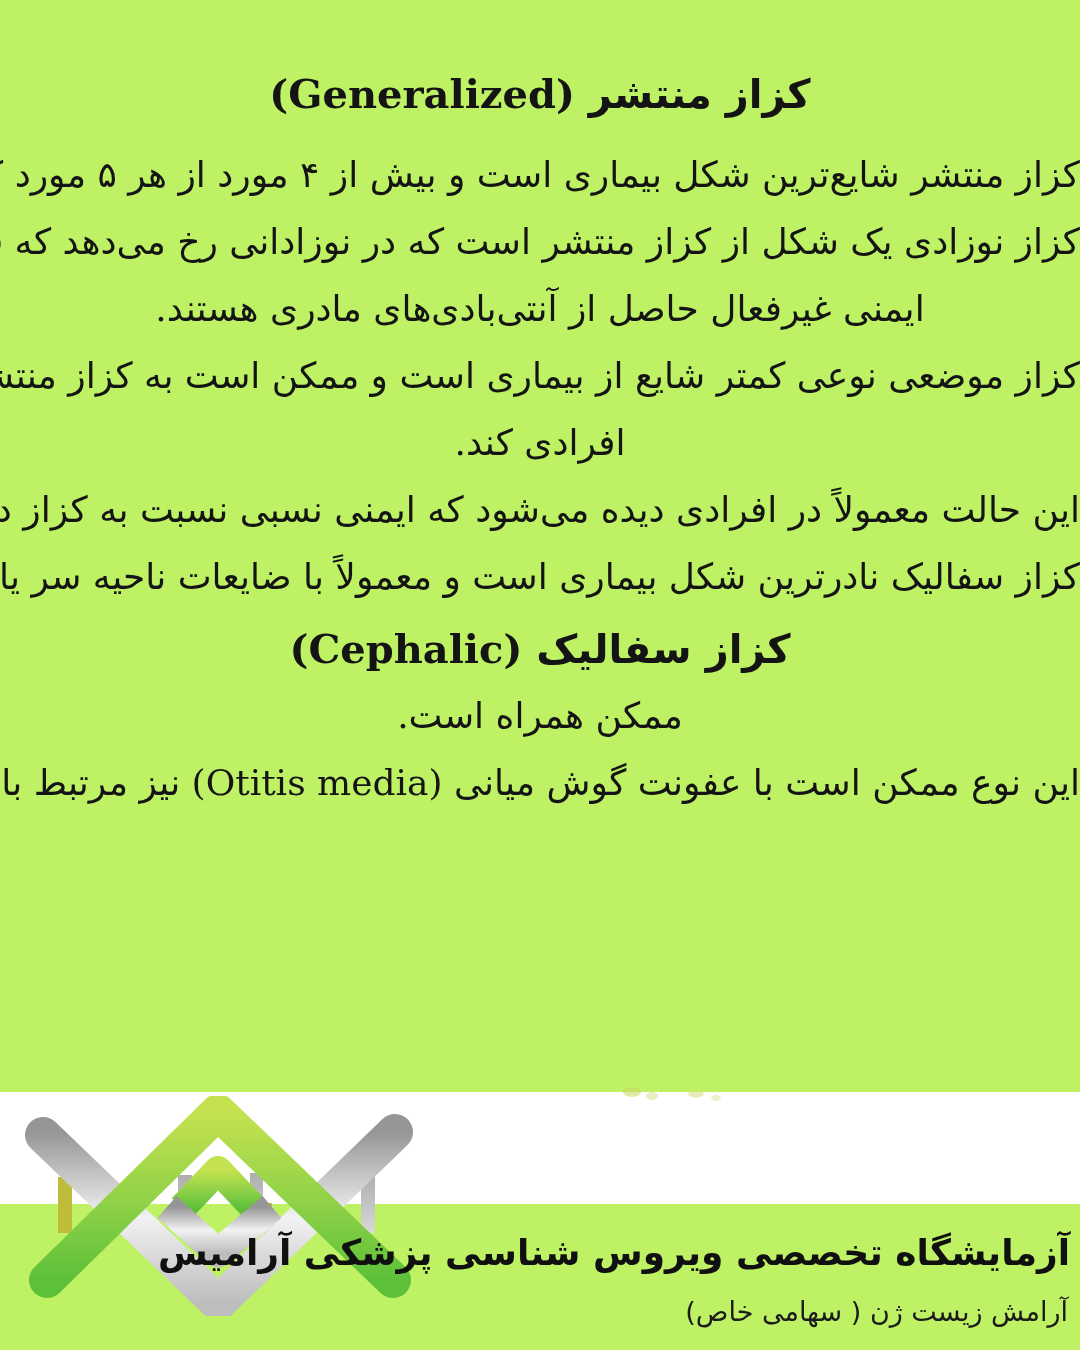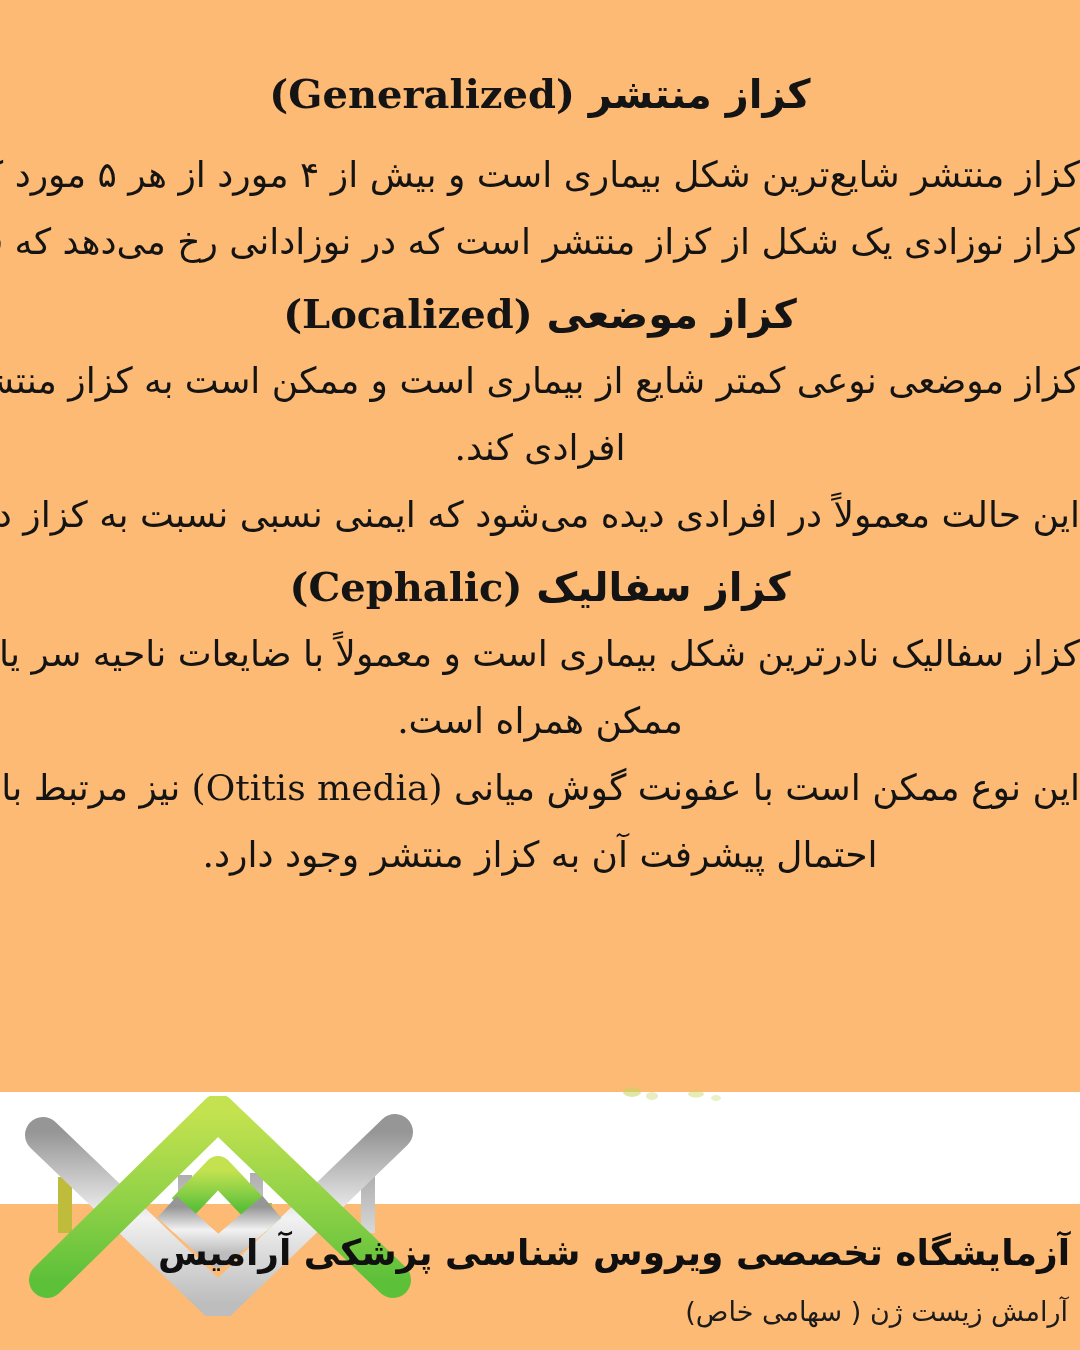--- a/index.html
+++ b/index.html
@@ -1,19 +1,19 @@
 <!DOCTYPE html>
 <html lang="fa"><head>
 <meta charset="utf-8">
 <style>
   html,body{margin:0;padding:0;}
   .canvas{
     position:relative;
     width:1080px;height:1350px;
-    background:#fdba74;
+    background:#bef264;
     overflow:hidden;
     font-family:"DejaVu Serif","DejaVu Sans",serif;
     color:#141414;
   }
   
   .article{
     position:absolute;
     left:0;top:60px;width:1080px;
     direction:rtl;
     text-align:center;
@@ -75,35 +75,34 @@
 <body>
 
 <div class="canvas">
 
   <div class="article">
 
     <section>
       <div class="line heading">کزاز منتشر (Generalized)</div>
       <div class="line mt14">کزاز منتشر شایع‌ترین شکل بیماری است و بیش از ۴ مورد از هر ۵ مورد کزاز را</div>
       <div class="line">کزاز نوزادی یک شکل از کزاز منتشر است که در نوزادانی رخ می‌دهد که فاقد</div>
+      <div class="line">ایمنی غیرفعال حاصل از آنتی‌بادی‌های مادری هستند.</div>
     </section>
 
     <section>
-      <div class="line heading mt5">کزاز موضعی (Localized)</div>
       <div class="line">کزاز موضعی نوعی کمتر شایع از بیماری است و ممکن است به کزاز منتشر</div>
       <div class="line">افرادی کند.</div>
       <div class="line">این حالت معمولاً در افرادی دیده می‌شود که ایمنی نسبی نسبت به کزاز دارند.</div>
     </section>
 
     <section>
+      <div class="line">کزاز سفالیک نادرترین شکل بیماری است و معمولاً با ضایعات ناحیه سر یا</div>
       <div class="line heading mt5">کزاز سفالیک (Cephalic)</div>
-      <div class="line">کزاز سفالیک نادرترین شکل بیماری است و معمولاً با ضایعات ناحیه سر یا</div>
       <div class="line">ممکن همراه است.</div>
       <div class="line">این نوع ممکن است با عفونت گوش میانی (Otitis media) نیز مرتبط باشد و</div>
-      <div class="line">احتمال پیشرفت آن به کزاز منتشر وجود دارد.</div>
     </section>
 
   </div>
 
   <div class="band"></div>
 
   <svg class="speckles" viewBox="0 0 140 26">
     <ellipse cx="32" cy="10" rx="9" ry="5" fill="#c9d35e" opacity="0.55"></ellipse>
     <ellipse cx="52" cy="14" rx="6" ry="4" fill="#c9d35e" opacity="0.4"></ellipse>
     <ellipse cx="96" cy="12" rx="8" ry="3.5" fill="#c9d35e" opacity="0.45"></ellipse>

